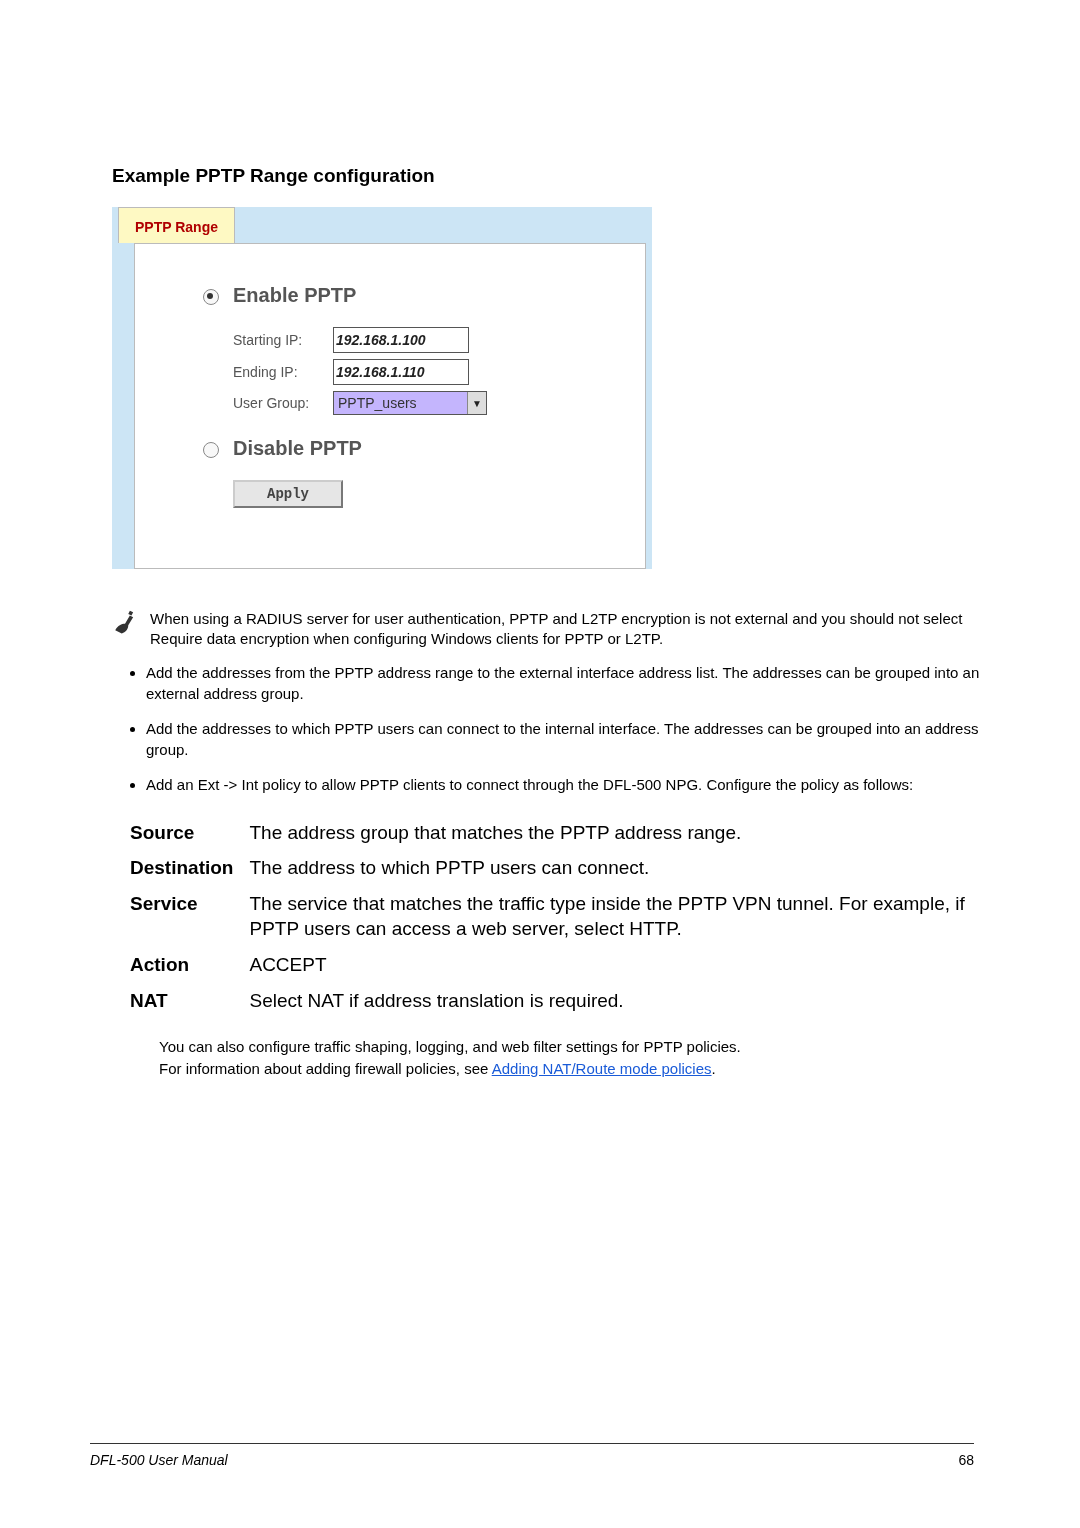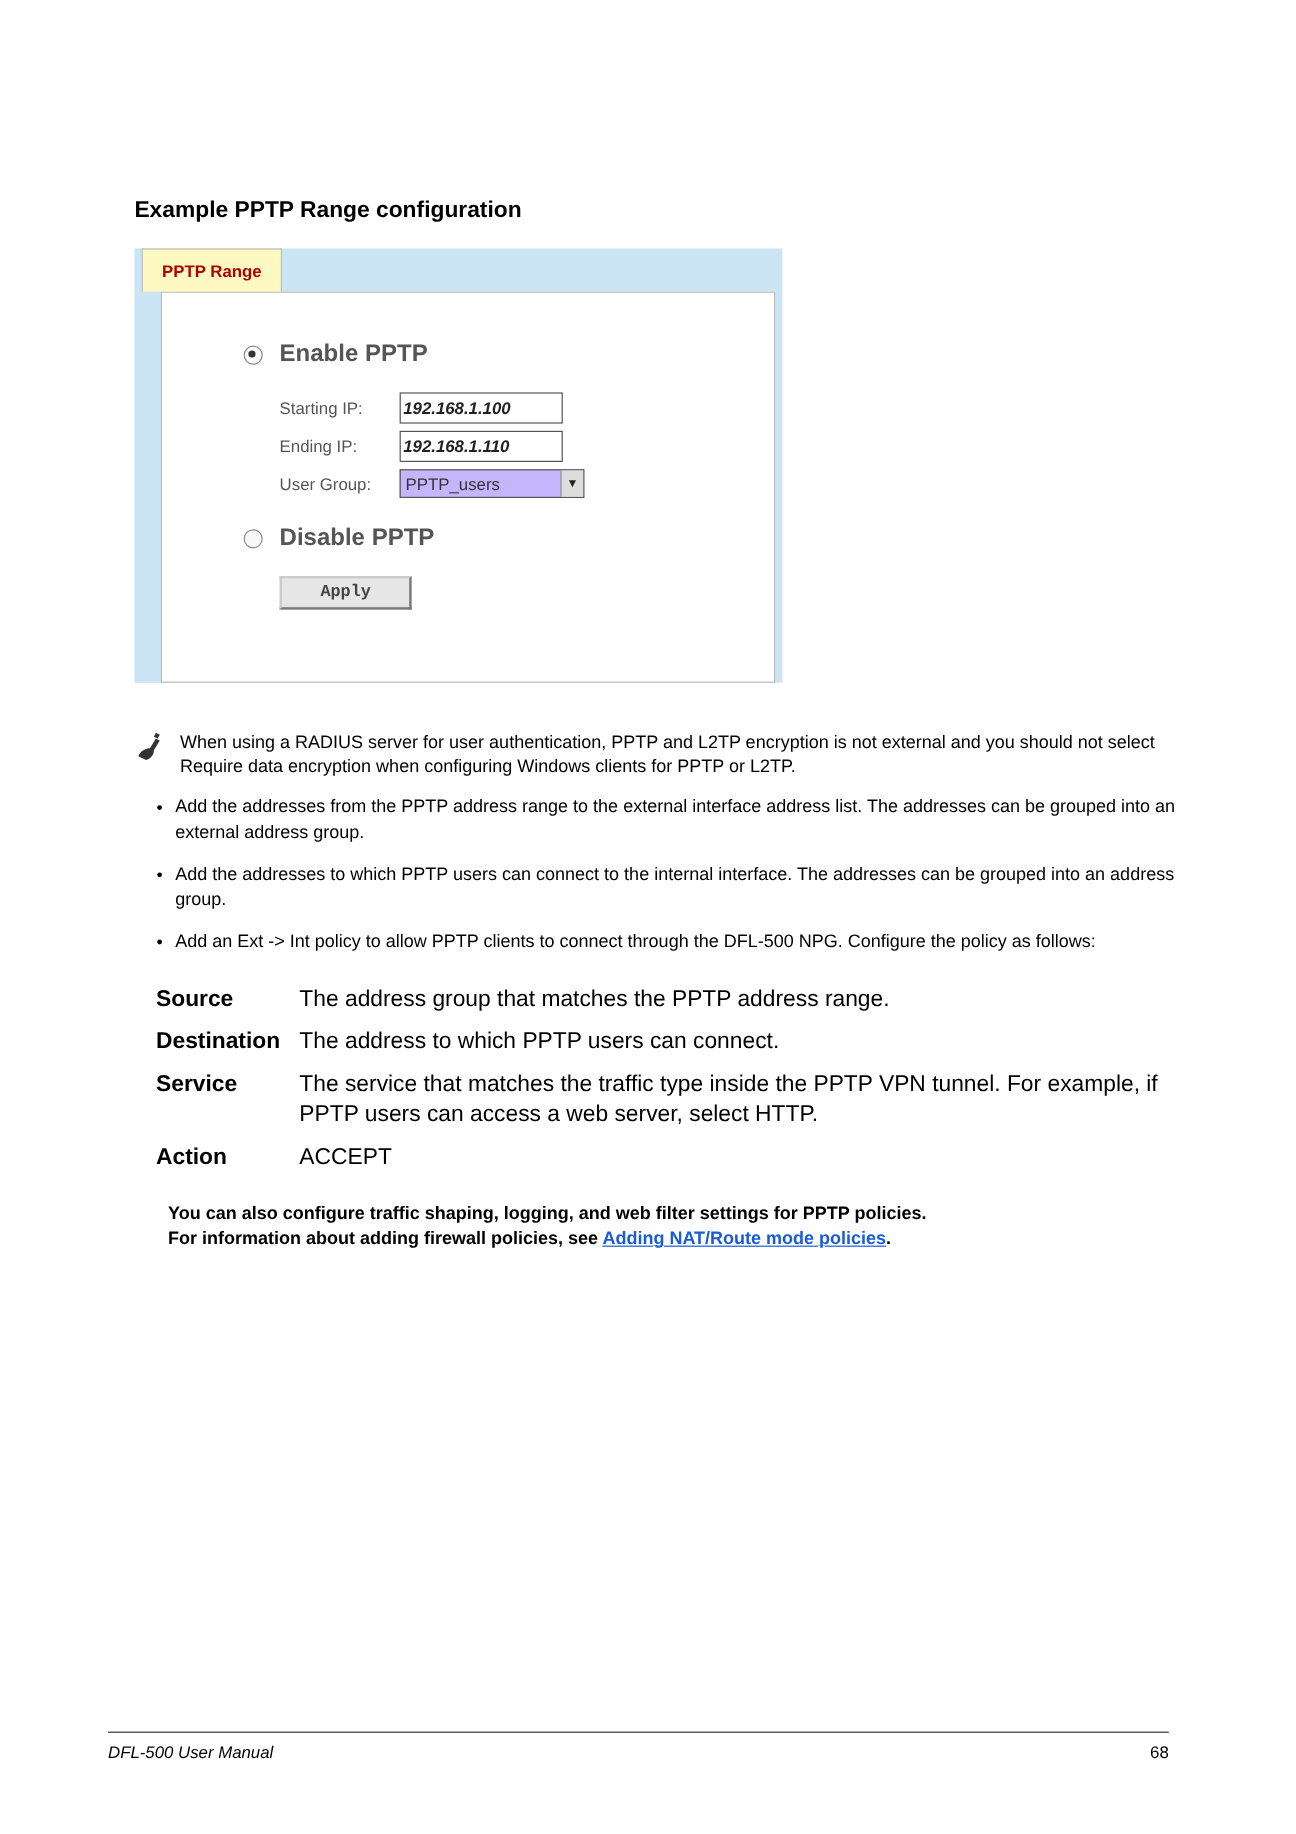--- a/index.html
+++ b/index.html
@@ -181,24 +181,23 @@
     vertical-align: top;
     font-size: 19px;
     line-height: 1.35;
   }
   table.policy td.k {
     font-weight: bold;
     white-space: nowrap;
     padding-right: 16px;
   }
   .closing {
-    margin-left: 28px;
+    margin-left: 47px;
     margin-top: 18px;
     line-height: 1.45;
-    font-weight: bold;
   }
   a.link {
     color: #1a5bd8;
     text-decoration: underline;
   }
   .footer {
     position: absolute;
     left: 90px;
     right: 106px;
     bottom: 60px;
@@ -287,20 +286,24 @@
       <td>The address to which PPTP users can connect.</td>
     </tr>
     <tr>
       <td class="k">Service</td>
       <td>The service that matches the traffic type inside the PPTP VPN tunnel. For example, if PPTP users can access a web server, select HTTP.</td>
     </tr>
     <tr>
       <td class="k">Action</td>
       <td>ACCEPT</td>
     </tr>
+    <tr>
+      <td class="k">NAT</td>
+      <td>Select NAT if address translation is required.</td>
+    </tr>
   </tbody>
     </table>
 
   <div class="closing">
     <span>You can also configure traffic shaping, logging, and web filter settings for PPTP policies.</span><br>
     <span>For information about adding firewall policies, see </span><a href="#" class="link">Adding NAT/Route mode policies</a><span>.</span>
   </div>
 
   <div class="footer">
     <span class="footer-left">DFL-500 User Manual</span>

